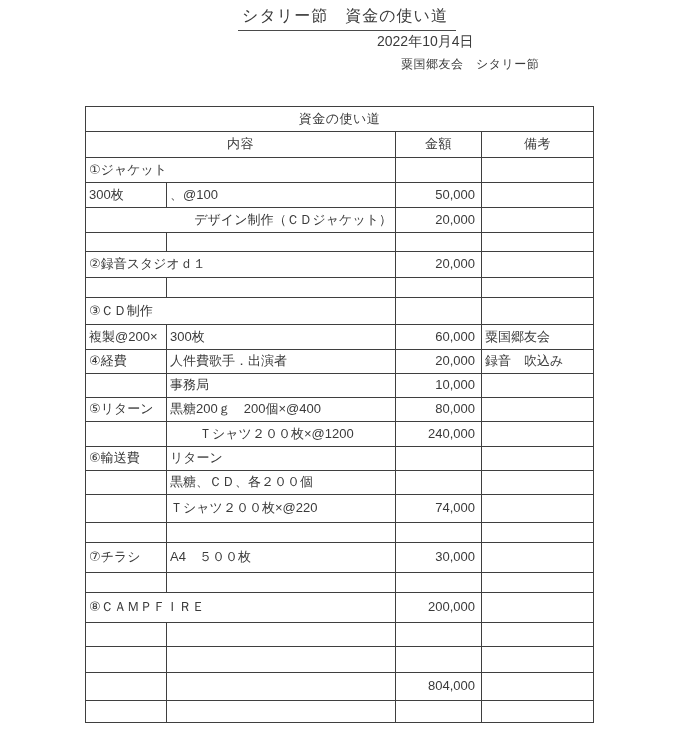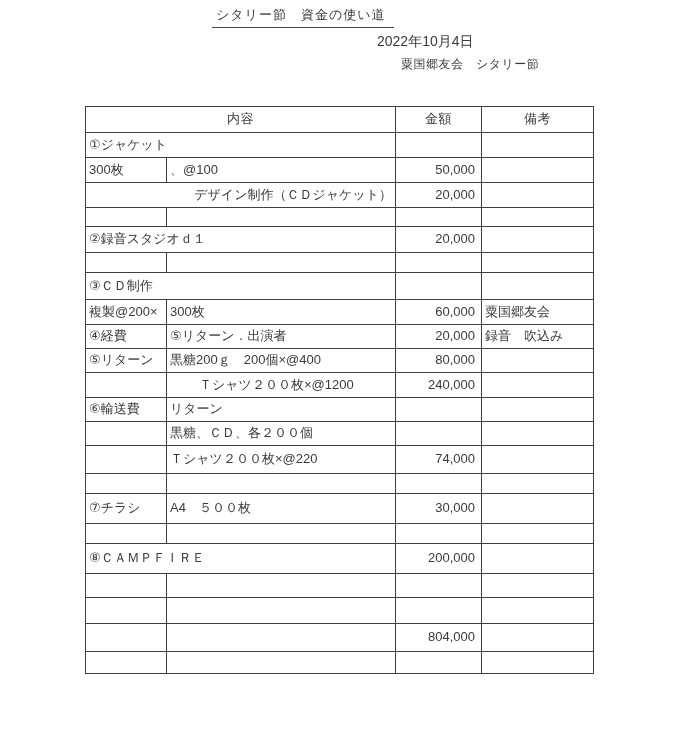--- a/index.html
+++ b/index.html
@@ -11,22 +11,22 @@
     width: 677px;
     height: 748px;
     position: relative;
     overflow: hidden;
     font-family: "Liberation Sans", "DejaVu Sans", sans-serif;
     color: #3a3a3a;
   }
   .doc-title {
     position: absolute;
     top: 5px;
-    left: 212px;
-    font-size: 13px;
+    left: 238px;
+    font-size: 16px;
     letter-spacing: 1px;
     border-bottom: 1.5px solid #4a4a4a;
     padding: 1px 8px 3px 4px;
     white-space: nowrap;
   }
   .doc-date {
     position: absolute;
     top: 33px;
     left: 377px;
     font-size: 14px;
@@ -75,20 +75,23 @@
 
 <table class="fund-table">
   <colgroup>
     <col style="width:81px">
     <col style="width:229px">
     <col style="width:86px">
     <col style="width:112px">
   </colgroup>
   <tbody>
     <tr>
+      <td colspan="4" class="t-title">資金の使い道</td>
+    </tr>
+    <tr>
       <td colspan="2" class="t-colhead">内容</td>
       <td class="t-colhead">金額</td>
       <td class="t-colhead">備考</td>
     </tr>
   </tbody>
   <tbody id="table-body">
       <tr>
         <td colspan="2" class="c-content" style="height: 24px;">①ジャケット</td>
         <td class="c-amount" style="height: 24px;"></td>
         <td class="c-note" style="height: 24px;"></td>
@@ -127,23 +130,29 @@
         <td class="c-note" style="height: 26px;"></td>
       </tr>
       <tr>
         <td class="c-sub1" style="height: 24px;">複製@200×</td>
         <td class="c-sub2" style="height: 24px;">300枚</td>
         <td class="c-amount" style="height: 24px;">60,000</td>
         <td class="c-note" style="height: 24px;">粟国郷友会</td>
       </tr>
       <tr>
         <td class="c-sub1" style="height: 23px;">④経費</td>
-        <td class="c-sub2" style="height: 23px;">⑤リターン．出演者</td>
+        <td class="c-sub2" style="height: 23px;">人件費歌手．出演者</td>
         <td class="c-amount" style="height: 23px;">20,000</td>
         <td class="c-note" style="height: 23px;">録音　吹込み</td>
+      </tr>
+      <tr>
+        <td class="c-sub1" style="height: 23px;"></td>
+        <td class="c-sub2" style="height: 23px;">事務局</td>
+        <td class="c-amount" style="height: 23px;">10,000</td>
+        <td class="c-note" style="height: 23px;"></td>
       </tr>
       <tr>
         <td class="c-sub1" style="height: 23px;">⑤リターン</td>
         <td class="c-sub2" style="height: 23px;">黒糖200ｇ　200個×@400</td>
         <td class="c-amount" style="height: 23px;">80,000</td>
         <td class="c-note" style="height: 23px;"></td>
       </tr>
       <tr>
         <td class="c-sub1" style="height: 24px;"></td>
         <td class="c-sub2" style="height: 24px; padding-left: 32px;">Ｔシャツ２００枚×@1200</td>

